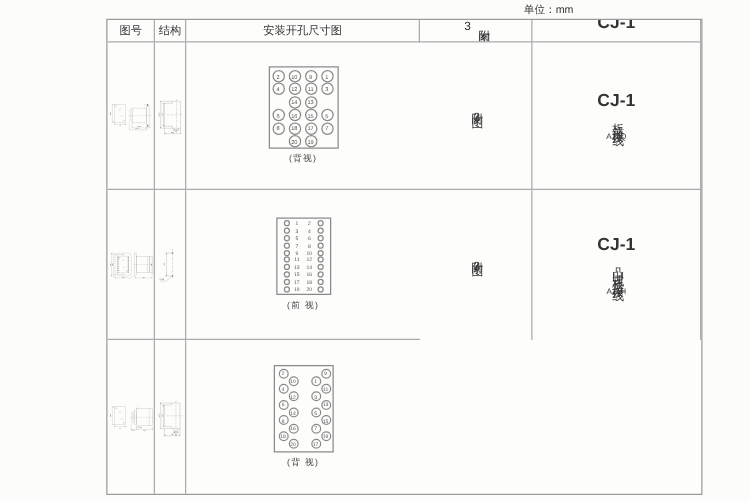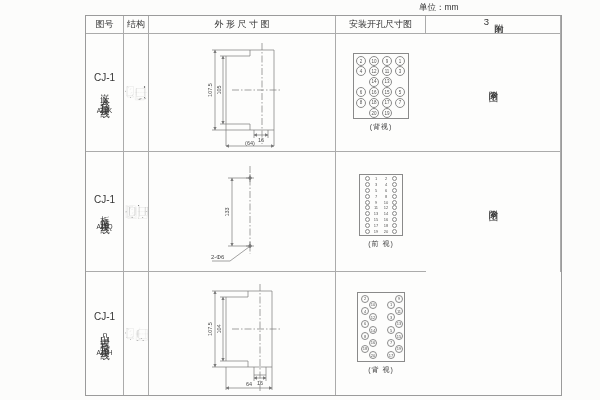--- a/index.html
+++ b/index.html
@@ -11,21 +11,21 @@
        grid-template-rows:18px 118px 120px 123px;
        border:1px solid #9b9b9b;background:#fdfdfc;}
   .cell{border-right:1px solid #ababab;border-bottom:1px solid #ababab;
         position:relative;display:flex;align-items:center;justify-content:center;overflow:hidden;}
   .cr{border-right:none!important;}
   .cb{border-bottom:none!important;}
   .hcell{font-size:9px;color:#333;}
   .vtext{writing-mode:vertical-rl;text-orientation:upright;font-size:9.5px;
          letter-spacing:3px;color:#333;}
   .struct{flex-direction:column;gap:3px;}
-  .model{font-size:10px;}
+  .model{font-size:14px;font-weight:bold;}
   .code{font-size:6.5px;}
   svg{display:block;}
   svg text{fill:#4a4a4a;font-size:6px;font-family:"Liberation Sans","DejaVu Sans",sans-serif;}
   text.sm{font-size:5.5px;}
   .tcell{flex-direction:column;}
   .tgrid{position:relative;border:1px solid #8a8a8a;background:#fdfdfc;box-sizing:border-box;}
   .tc{position:absolute;border:0.6px solid #8a8a8a;border-radius:50%;
       display:flex;align-items:center;justify-content:center;
       font-size:4.5px;color:#555;box-sizing:border-box;width:10px;height:10px;}
   .tc.z{width:8px;height:8px;font-size:4px;}
@@ -37,21 +37,20 @@
 </style>
 </head>
 <body>
 
 <div id="unit">单位：mm</div>
 
 <div id="tbl">
 
   <div class="cell hcell">图号</div>
   <div class="cell hcell">结构</div>
-  <div class="cell hcell">外 形 尺 寸 图</div>
   <div class="cell hcell">安装开孔尺寸图</div>
 
   <div class="cell">
     <span class="vtext">附图3</span>
   </div>
   <div class="cell struct">
     <span class="model">CJ-1</span>
     <span class="vtext">嵌入式后接线</span>
     <span class="code">A11K</span>
   </div>

